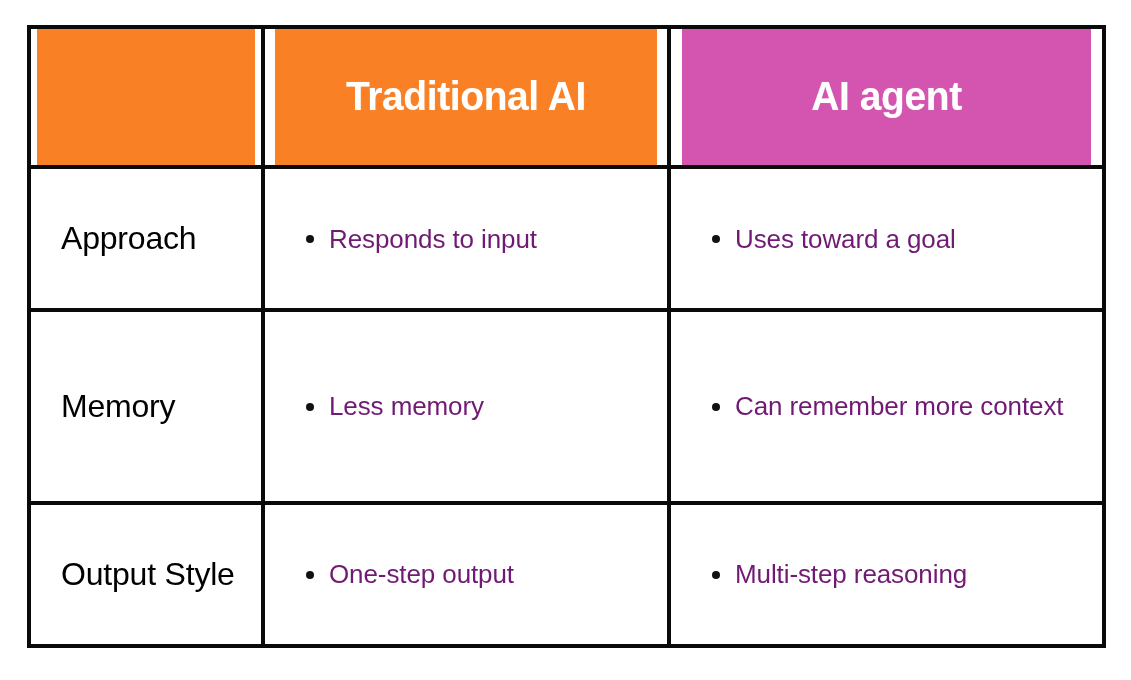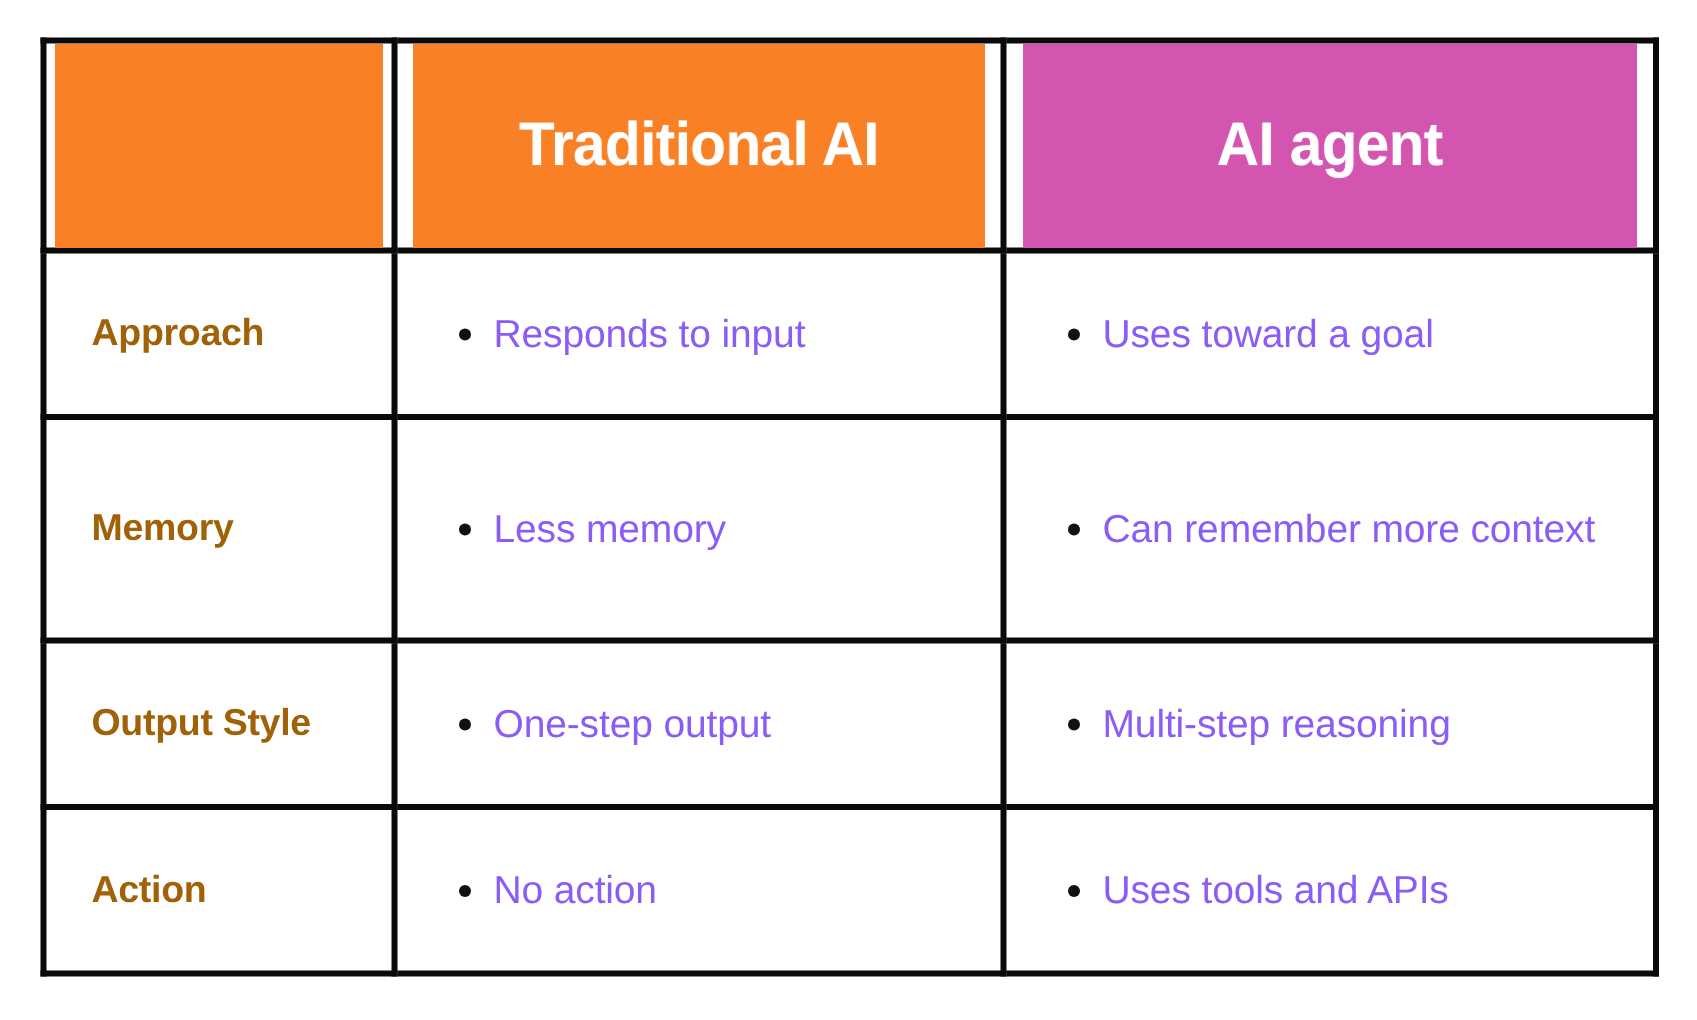--- a/index.html
+++ b/index.html
@@ -73,31 +73,31 @@
     display: block;
     text-shadow: 0 0 1px rgba(255,255,255,0.35);
   }
 
   
   tr.body-row { height: 111px; }
   tr.body-row.row-memory { height: 149px; }
 
   td.attribute-cell {
     padding: 0 14px 0 30px;
-    font-size: 25px;
-    font-weight: 700;
-    color: #a16207;
+    font-size: 32px;
+    font-weight: 400;
+    color: #000000;
     letter-spacing: -0.2px;
   }
 
   td.bullet-cell {
     padding: 0 18px 0 20px;
     font-size: 26px;
     font-weight: 400;
-    color: #8b5cf6;
+    color: #701a75;
     letter-spacing: -0.1px;
   }
 
   ul.bullet-list {
     margin: 0;
     padding: 0 0 0 44px;
     list-style: none;
   }
   ul.bullet-list li {
     position: relative;
@@ -178,30 +178,17 @@
             <li>One-step output</li>
           </ul>
         </td>
         <td class="bullet-cell">
           <ul class="bullet-list">
             <li>Multi-step reasoning</li>
           </ul>
         </td>
       </tr>
 
-      <tr class="body-row row-action">
-        <td class="attribute-cell">Action</td>
-        <td class="bullet-cell">
-          <ul class="bullet-list">
-            <li>No action</li>
-          </ul>
-        </td>
-        <td class="bullet-cell">
-          <ul class="bullet-list">
-            <li>Uses tools and APIs</li>
-          </ul>
-        </td>
-      </tr>
 
     </tbody>
   </table>
 
 </div>
 
 </body></html>

